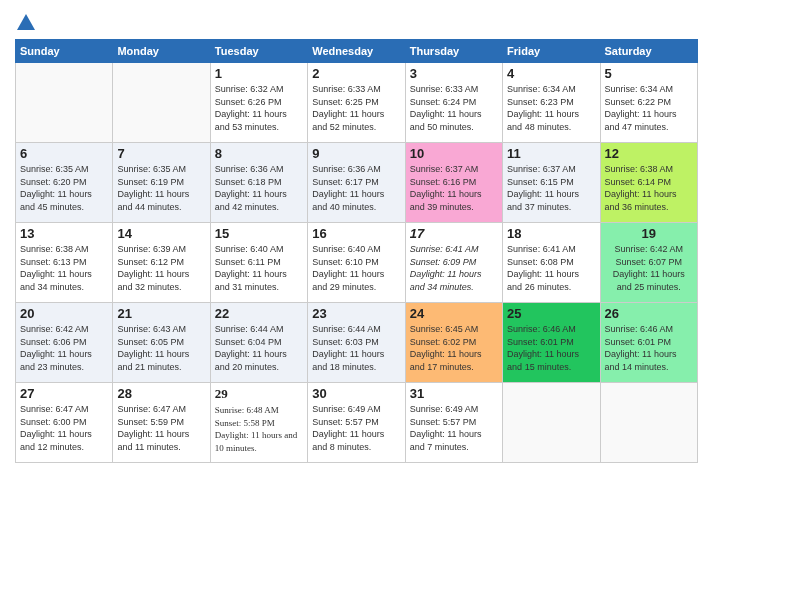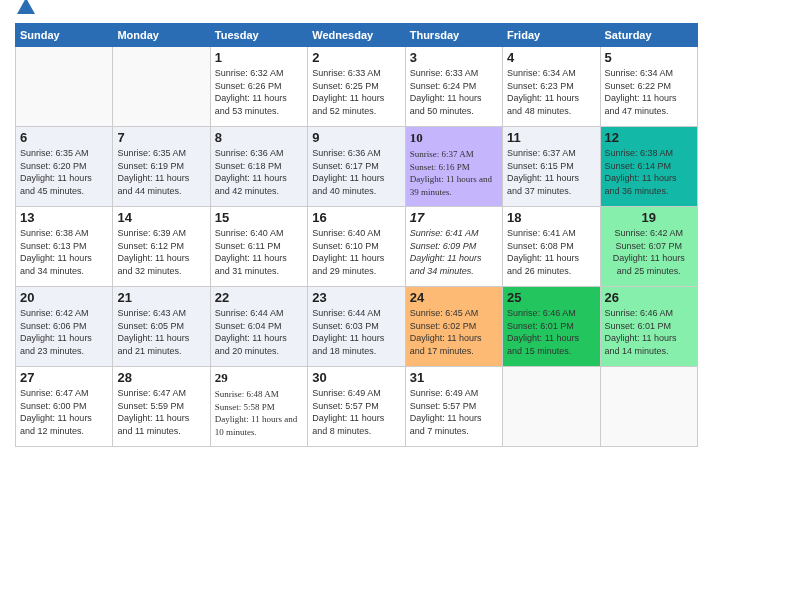--- a/index.html
+++ b/index.html
@@ -5,21 +5,21 @@
     * { margin: 0; padding: 0; box-sizing: border-box; }
     body {
       font-family: Arial, sans-serif;
       background: #fff;
       width: 792px;
       height: 612px;
       overflow: hidden;
     }
     .container {
       width: 713px;
-      padding: 0 15px 10px 15px;
+      padding: 16px 15px 10px 15px;
     }
     .header {
       display: flex;
       justify-content: space-between;
       align-items: flex-start;
       margin-bottom: 8px;
     }
     .logo {
       display: flex;
       align-items: center;
@@ -160,29 +160,29 @@
         <span class="day-info">Sunset: 6:19 PM</span><br>
         <span class="day-info">Daylight: 11 hours and 44 minutes.</span></td>
           <td style="background-color: rgb(238, 242, 248);"><span class="day-number">8</span>
         <span class="day-info">Sunrise: 6:36 AM</span><br>
         <span class="day-info">Sunset: 6:18 PM</span><br>
         <span class="day-info">Daylight: 11 hours and 42 minutes.</span></td>
           <td style="background-color: rgb(238, 242, 248);"><span class="day-number">9</span>
         <span class="day-info">Sunrise: 6:36 AM</span><br>
         <span class="day-info">Sunset: 6:17 PM</span><br>
         <span class="day-info">Daylight: 11 hours and 40 minutes.</span></td>
-          <td style="background-color: #c4b5fd; font-family: Liberation Serif, serif;"><span class="day-number">10</span>
+          <td style="background-color: #f9a8d4;"><span class="day-number">10</span>
         <span class="day-info">Sunrise: 6:37 AM</span><br>
         <span class="day-info">Sunset: 6:16 PM</span><br>
         <span class="day-info">Daylight: 11 hours and 39 minutes.</span></td>
           <td style="background-color: rgb(238, 242, 248);"><span class="day-number">11</span>
         <span class="day-info">Sunrise: 6:37 AM</span><br>
         <span class="day-info">Sunset: 6:15 PM</span><br>
         <span class="day-info">Daylight: 11 hours and 37 minutes.</span></td>
-          <td style="background-color: #14b8a6;"><span class="day-number">12</span>
+          <td style="background-color: #bef264;"><span class="day-number">12</span>
         <span class="day-info">Sunrise: 6:38 AM</span><br>
         <span class="day-info">Sunset: 6:14 PM</span><br>
         <span class="day-info">Daylight: 11 hours and 36 minutes.</span></td>
         </tr>
         <tr>
           <td style="background-color: rgb(255, 255, 255);"><span class="day-number">13</span>
         <span class="day-info">Sunrise: 6:38 AM</span><br>
         <span class="day-info">Sunset: 6:13 PM</span><br>
         <span class="day-info">Daylight: 11 hours and 34 minutes.</span></td>
           <td style="background-color: rgb(255, 255, 255);"><span class="day-number">14</span>

